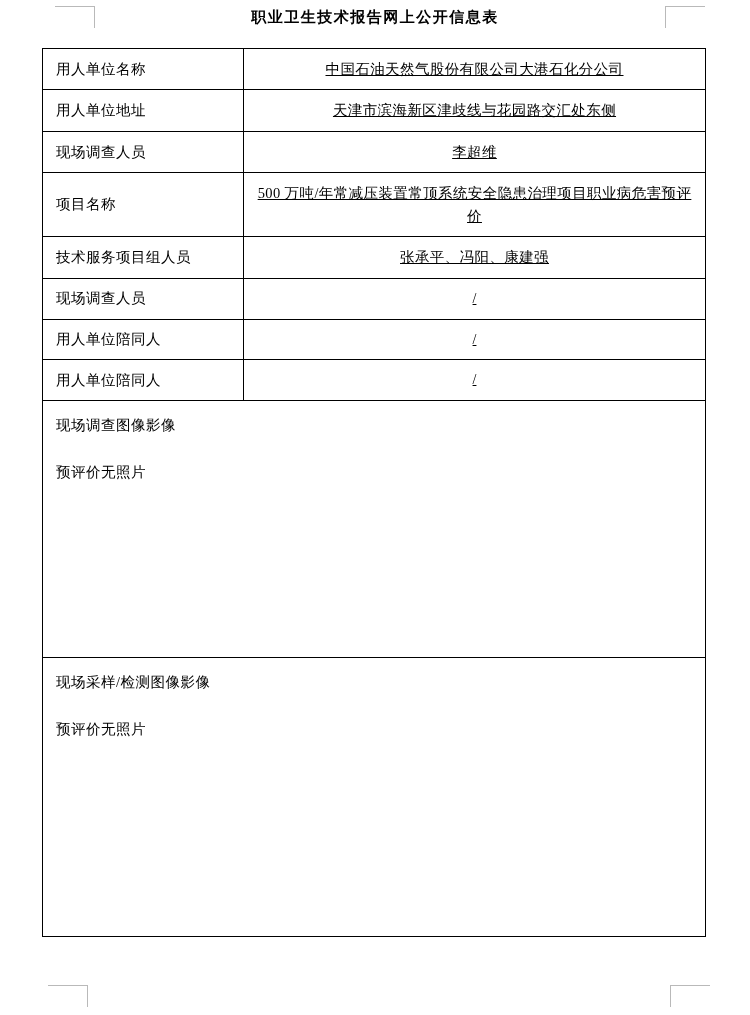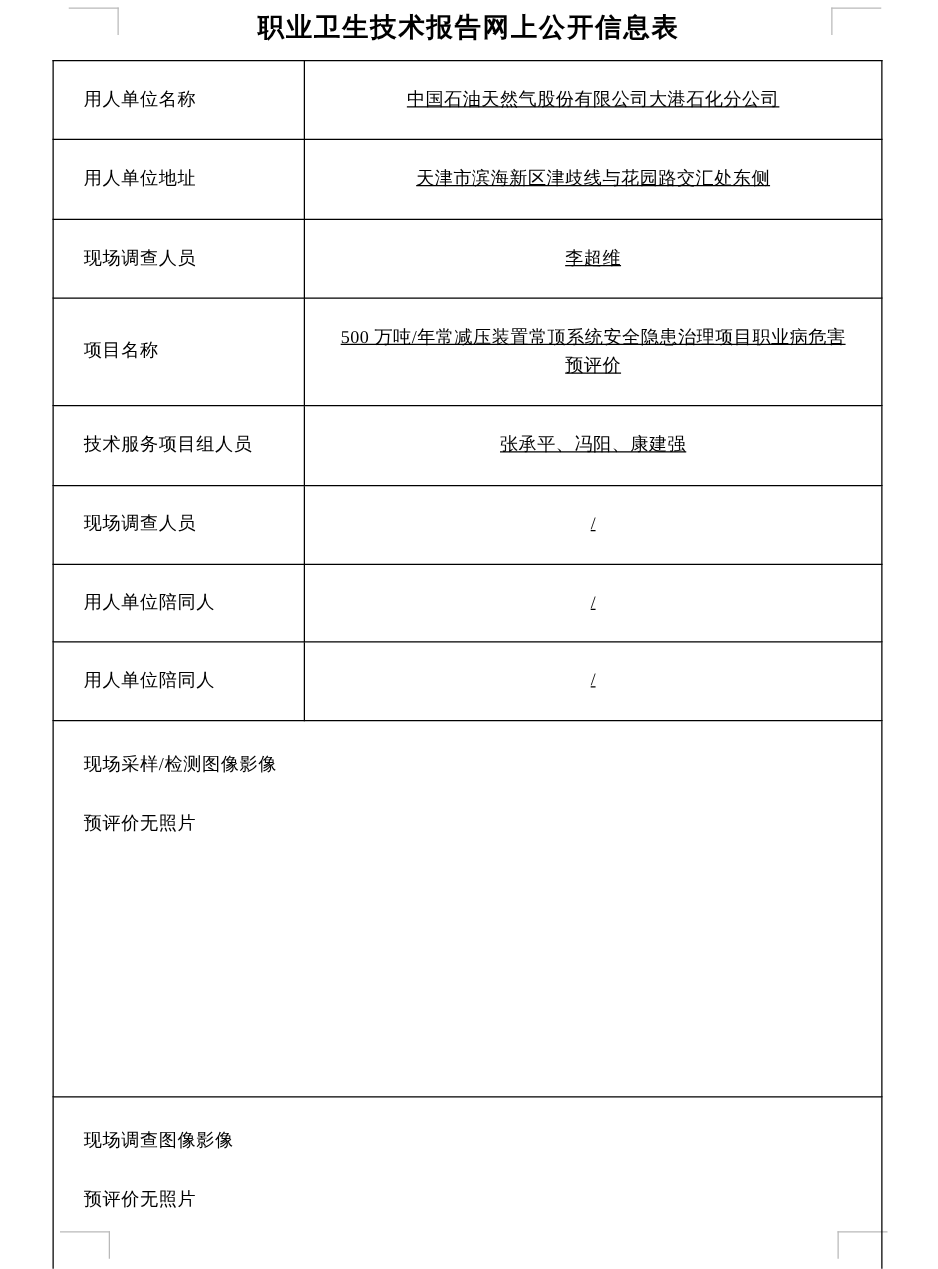--- a/index.html
+++ b/index.html
@@ -51,39 +51,39 @@
   .crop-br::before { top: 0; right: 0; }
   .crop-br::after  { top: 0; left: 0; }
 
   
   .doc-title {
     position: absolute;
     top: 8px;
     left: 0;
     width: 750px;
     text-align: center;
-    font-size: 21px;
+    font-size: 15px;
     font-weight: bold;
     letter-spacing: 1.5px;
     font-family: "Liberation Serif", "DejaVu Serif", serif;
   }
 
   
   .info-table {
     position: absolute;
     left: 42px;
     top: 48px;
     width: 663px;
     border-collapse: collapse;
     table-layout: fixed;
     font-size: 14.5px;
   }
   .info-table td {
     border: 1px solid #000000;
-    padding: 13px;
+    padding: 2px;
     vertical-align: middle;
   }
   .col-label { width: 201px; }
   .col-value { width: 462px; }
 
   .cell-label {
     padding: 7px 0 7px 11px;
     text-align: left;
     line-height: 1.45;
     letter-spacing: 0.5px;
@@ -193,29 +193,29 @@
       <td>
         <div class="cell-label">用人单位陪同人</div>
       </td>
       <td>
         <div class="cell-value slash">/</div>
       </td>
     </tr>
 
     <tr>
       <td class="media-cell" colspan="2">
+        <div class="media-block media-survey">
+          <div class="media-heading">现场调查图像影像</div>
+          <div class="media-note">预评价无照片</div>
+        </div>
+      </td>
+    </tr>
+
+    <tr>
+      <td class="media-cell" colspan="2">
         <div class="media-block media-sampling">
           <div class="media-heading">现场采样/检测图像影像</div>
           <div class="media-note">预评价无照片</div>
         </div>
       </td>
     </tr>
-
-    <tr>
-      <td class="media-cell" colspan="2">
-        <div class="media-block media-survey">
-          <div class="media-heading">现场调查图像影像</div>
-          <div class="media-note">预评价无照片</div>
-        </div>
-      </td>
-    </tr>
   </tbody>
 </table>
 
 </body></html>

